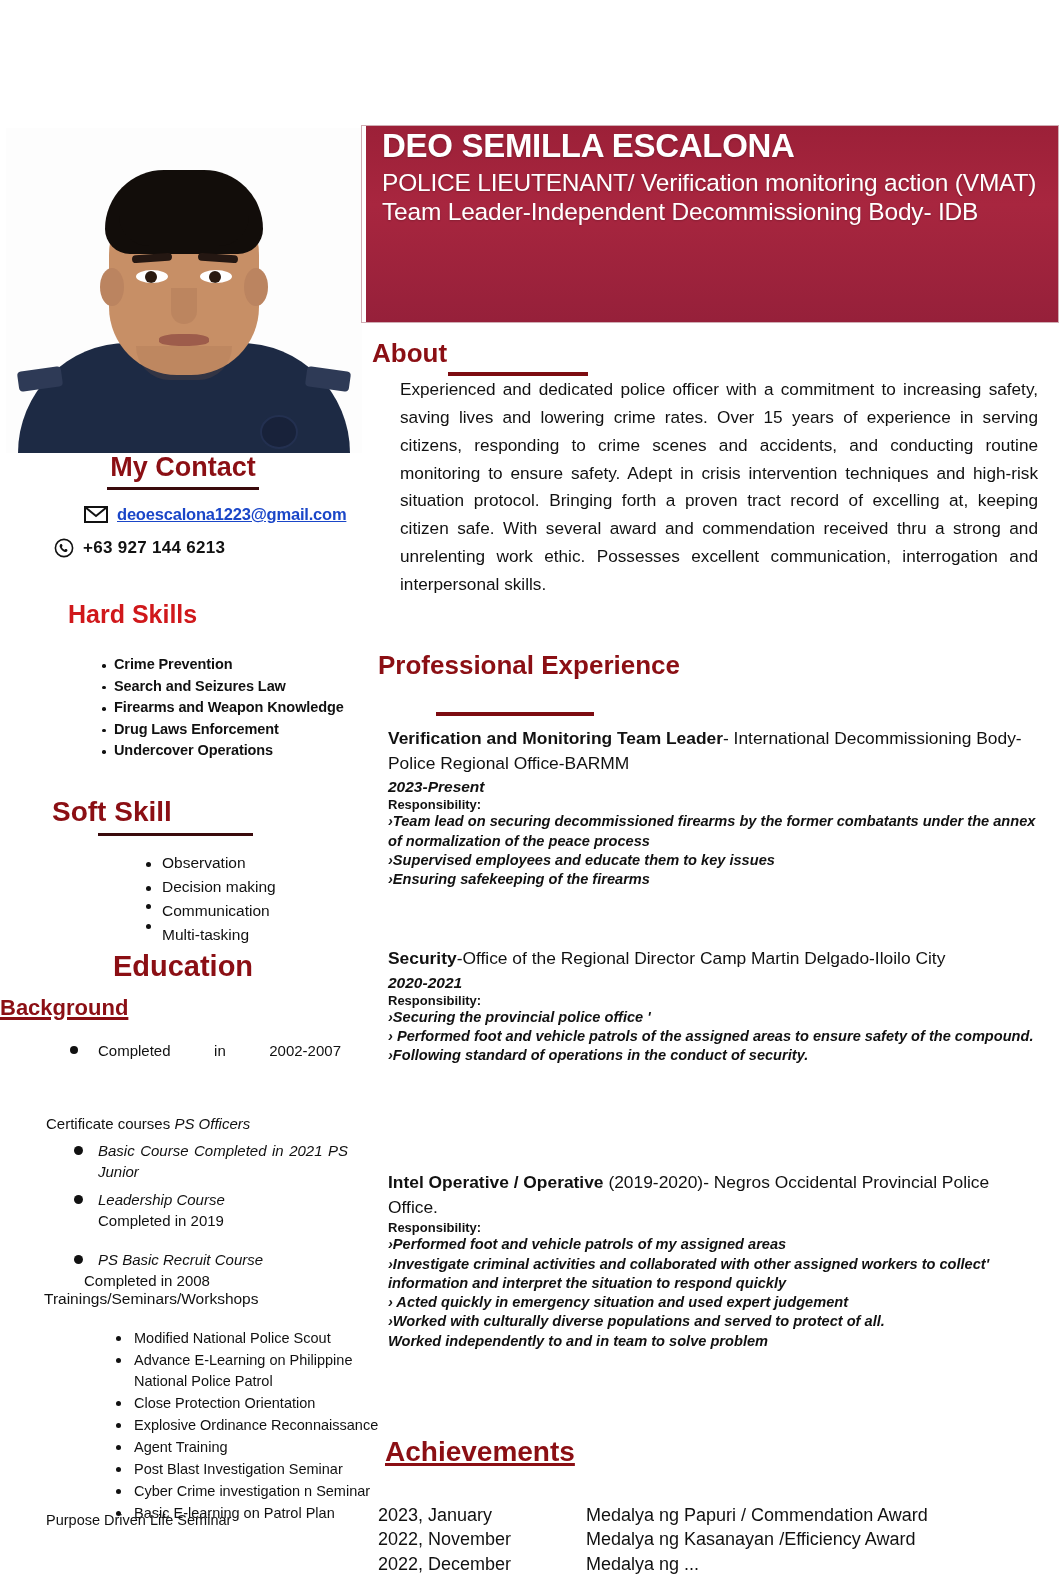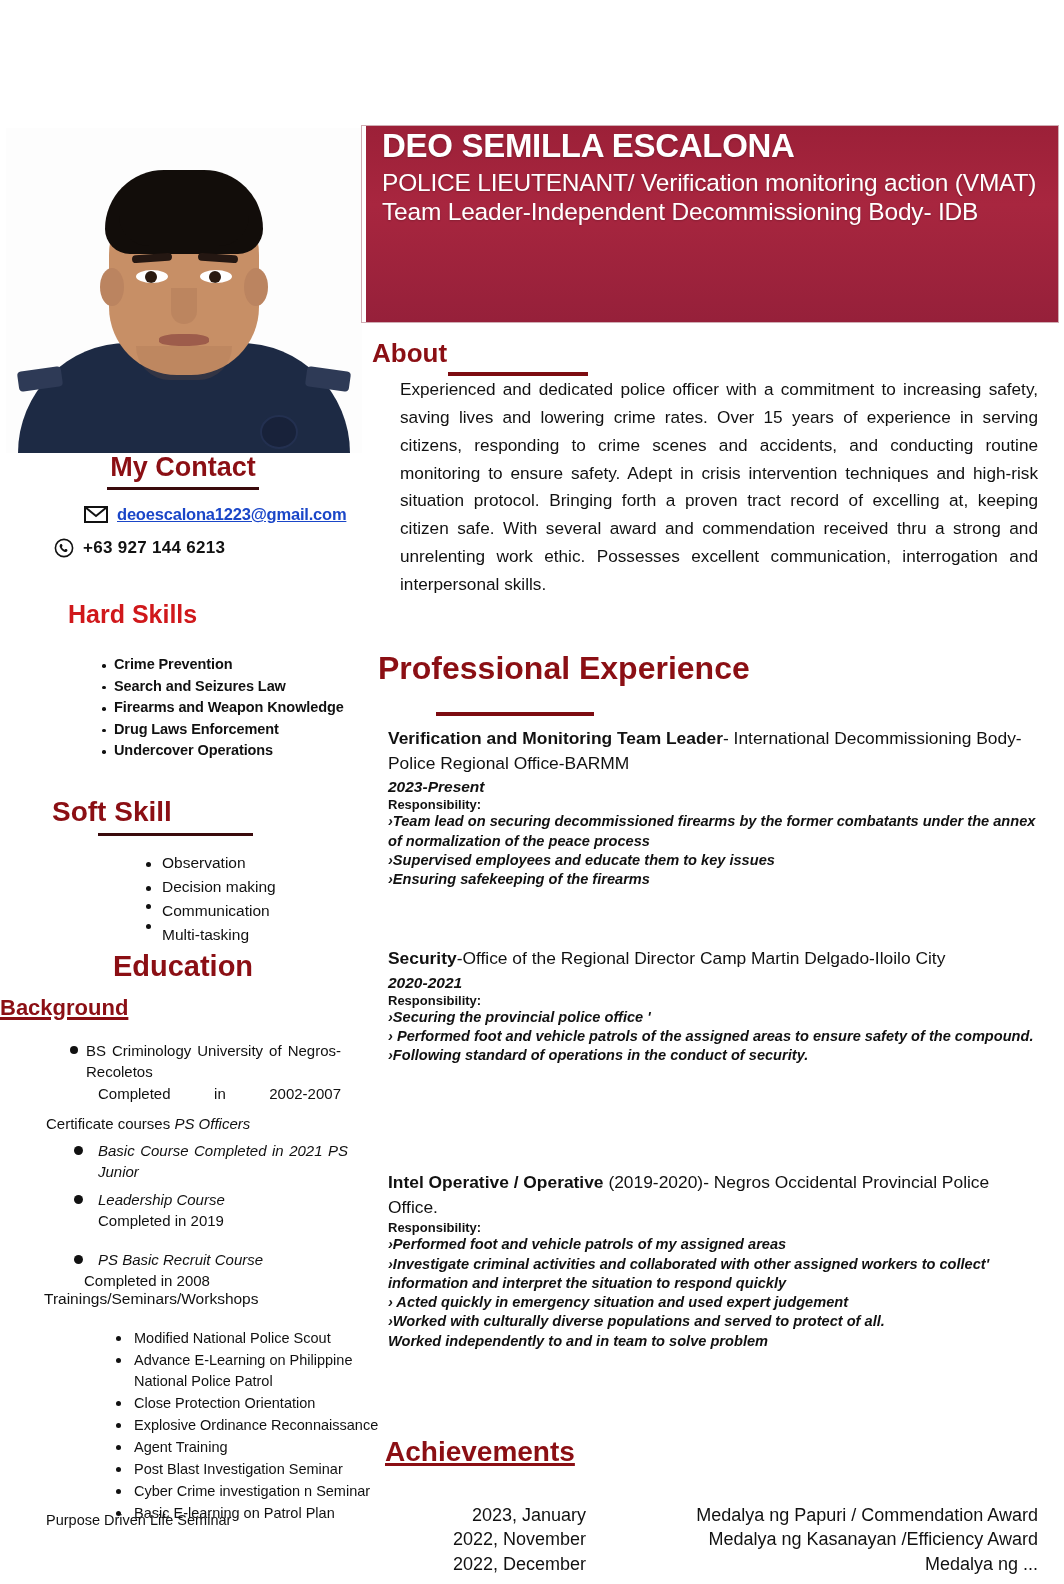--- a/index.html
+++ b/index.html
@@ -152,40 +152,40 @@
     letter-spacing:-.2px;text-shadow:0 1px 2px rgba(0,0,0,.2);
   }
 
   .about-h{position:absolute;left:372px;top:338px;font-size:26px;font-weight:bold;color:#8B0F14;}
   .about-rule{position:absolute;left:448px;top:372px;width:140px;height:4px;background:#7d0c11;}
   .about-p{
     position:absolute;left:400px;top:376px;width:638px;
     font-size:17.2px;line-height:1.62;color:#111;text-align:justify;
   }
 
-  .pe-h{position:absolute;left:378px;top:650px;font-size:32px;font-weight:bold;color:#8B0F14;}
+  .pe-h{position:absolute;left:378px;top:650px;font-size:26px;font-weight:bold;color:#8B0F14;}
   .pe-rule{position:absolute;left:436px;top:712px;width:158px;height:4px;background:#7d0c11;}
 
   .job{position:absolute;left:388px;width:650px;}
   .job .title{font-size:17.4px;line-height:1.42;color:#111;}
   .job .title b{font-weight:bold;}
   .job .dates{font-size:15.5px;font-style:italic;font-weight:bold;color:#111;margin-top:3px;}
   .job .resp-label{font-size:13px;font-weight:bold;color:#111;margin-top:1px;}
   .job .bul{font-size:14.6px;font-style:italic;font-weight:bold;color:#111;line-height:1.32;}
 
   .job1{top:726px;}
   .job2{top:946px;}
   .job3{top:1170px;}
 
   .ach-h{
     position:absolute;left:385px;top:1436px;font-size:28px;font-weight:bold;color:#8B0F14;
     text-decoration:underline;text-decoration-thickness:3px;text-underline-offset:2px;
   }
   .ach-table{position:absolute;left:378px;top:1503px;width:660px;}
-  .ach-row{display:flex;align-items:flex-start;line-height:1.35;text-align:right;}
+  .ach-row{display:flex;align-items:flex-start;line-height:1.35;}
   .ach-date{flex:0 0 208px;font-size:18px;color:#111;}
   .ach-name{flex:1 1 auto;font-size:18px;color:#111;}
 </style>
 </head>
 <body>
 
 <div class="page">
 
   <div class="left">
 
@@ -253,21 +253,20 @@
       <li class="b3">Communication</li>
       <li class="b4">Multi-tasking</li>
     </ul>
 
     <div class="edu-h1">Education</div>
     <div class="edu-h2">Background</div>
 
     <div class="edu-block">
       <div class="edu-li just">
         <span class="dot"></span>
-        <span>BS Criminology University of Negros-Recoletos</span>
       </div>
       <div class="edu-sub just" style="padding-left:12px;">Completed in 2002-2007</div>
     </div>
 
     <div class="cert-head">
       Certificate courses <span class="it">PS Officers</span>
     </div>
 
     <div class="cert-list">
       <div class="cert-item just">

